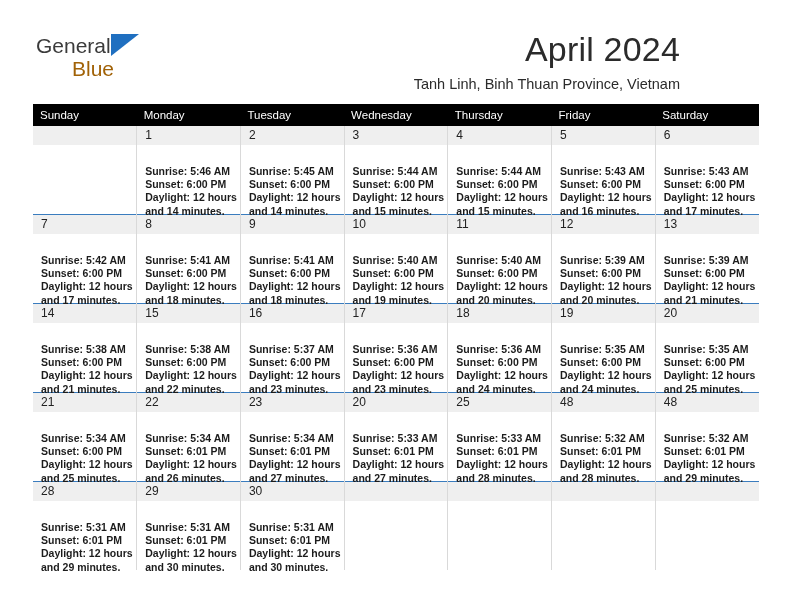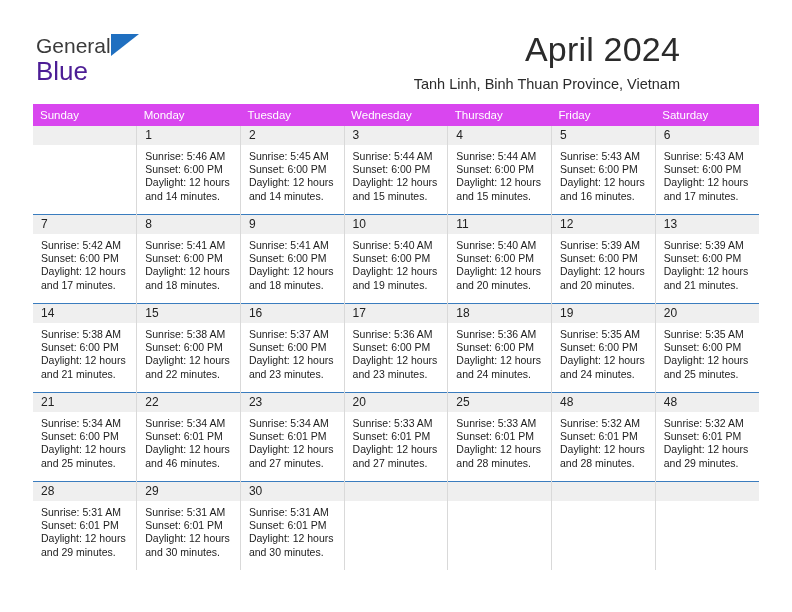--- a/index.html
+++ b/index.html
@@ -51,23 +51,24 @@
     display: inline-block;
     vertical-align: -3px;
     margin-left: 0px;
     width: 0;
     height: 0;
     border-left: 28px solid #1f6fc0;
     border-bottom: 22px solid transparent;
   }
   .logo-row2 {
     display: block;
-    font-size: 26px;
-    color: #4c1d95;
+    font-size: 21px;
+    color: #a16207;
     margin-top: 2px;
+    margin-left: 36px;
   }
 
   .title {
     position: absolute;
     right: 36px;
     top: 30px;
     font-size: 34px;
     color: #2b2b2b;
     font-weight: normal;
     letter-spacing: 0.2px;
@@ -83,21 +84,21 @@
   
   .cal {
     position: absolute;
     left: 33px;
     top: 104px;
     width: 726px;
     border-collapse: collapse;
     table-layout: fixed;
   }
   .cal th {
-    background: #d946ef;
+    background: #000000;
     color: #ffffff;
     font-size: 11.5px;
     font-weight: normal;
     text-align: left;
     padding: 5px 0 5px 7px;
     height: 11px;
     border: none;
   }
   .weekrow > td {
     padding: 0;
@@ -121,24 +122,25 @@
     color: #222222;
     padding: 3px 0 3px 8px;
     height: 13px;
     line-height: 13px;
   }
   .daynum.blank {
     background: #efefef;
     color: transparent;
   }
   .info {
-    padding: 5px 4px 0 8px;
+    padding: 20px 4px 0 8px;
     font-size: 10.5px;
     line-height: 13.2px;
     color: #1c1c1c;
+    font-weight: bold;
   }
   .info div {
     white-space: nowrap;
   }
   .empty .daynum {
     background: #efefef;
   }
 </style>
 </head>
 <body>
@@ -415,21 +417,21 @@
               </div>
             </div>
           </td>
           <td>
             <div class="cell">
               <div class="daynum">22</div>
               <div class="info">
                 <div>Sunrise: 5:34 AM</div>
                 <div>Sunset: 6:01 PM</div>
                 <div>Daylight: 12 hours</div>
-                <div>and 46 minutes.</div>
+                <div>and 26 minutes.</div>
               </div>
             </div>
           </td>
           <td>
             <div class="cell">
               <div class="daynum">23</div>
               <div class="info">
                 <div>Sunrise: 5:34 AM</div>
                 <div>Sunset: 6:01 PM</div>
                 <div>Daylight: 12 hours</div>

